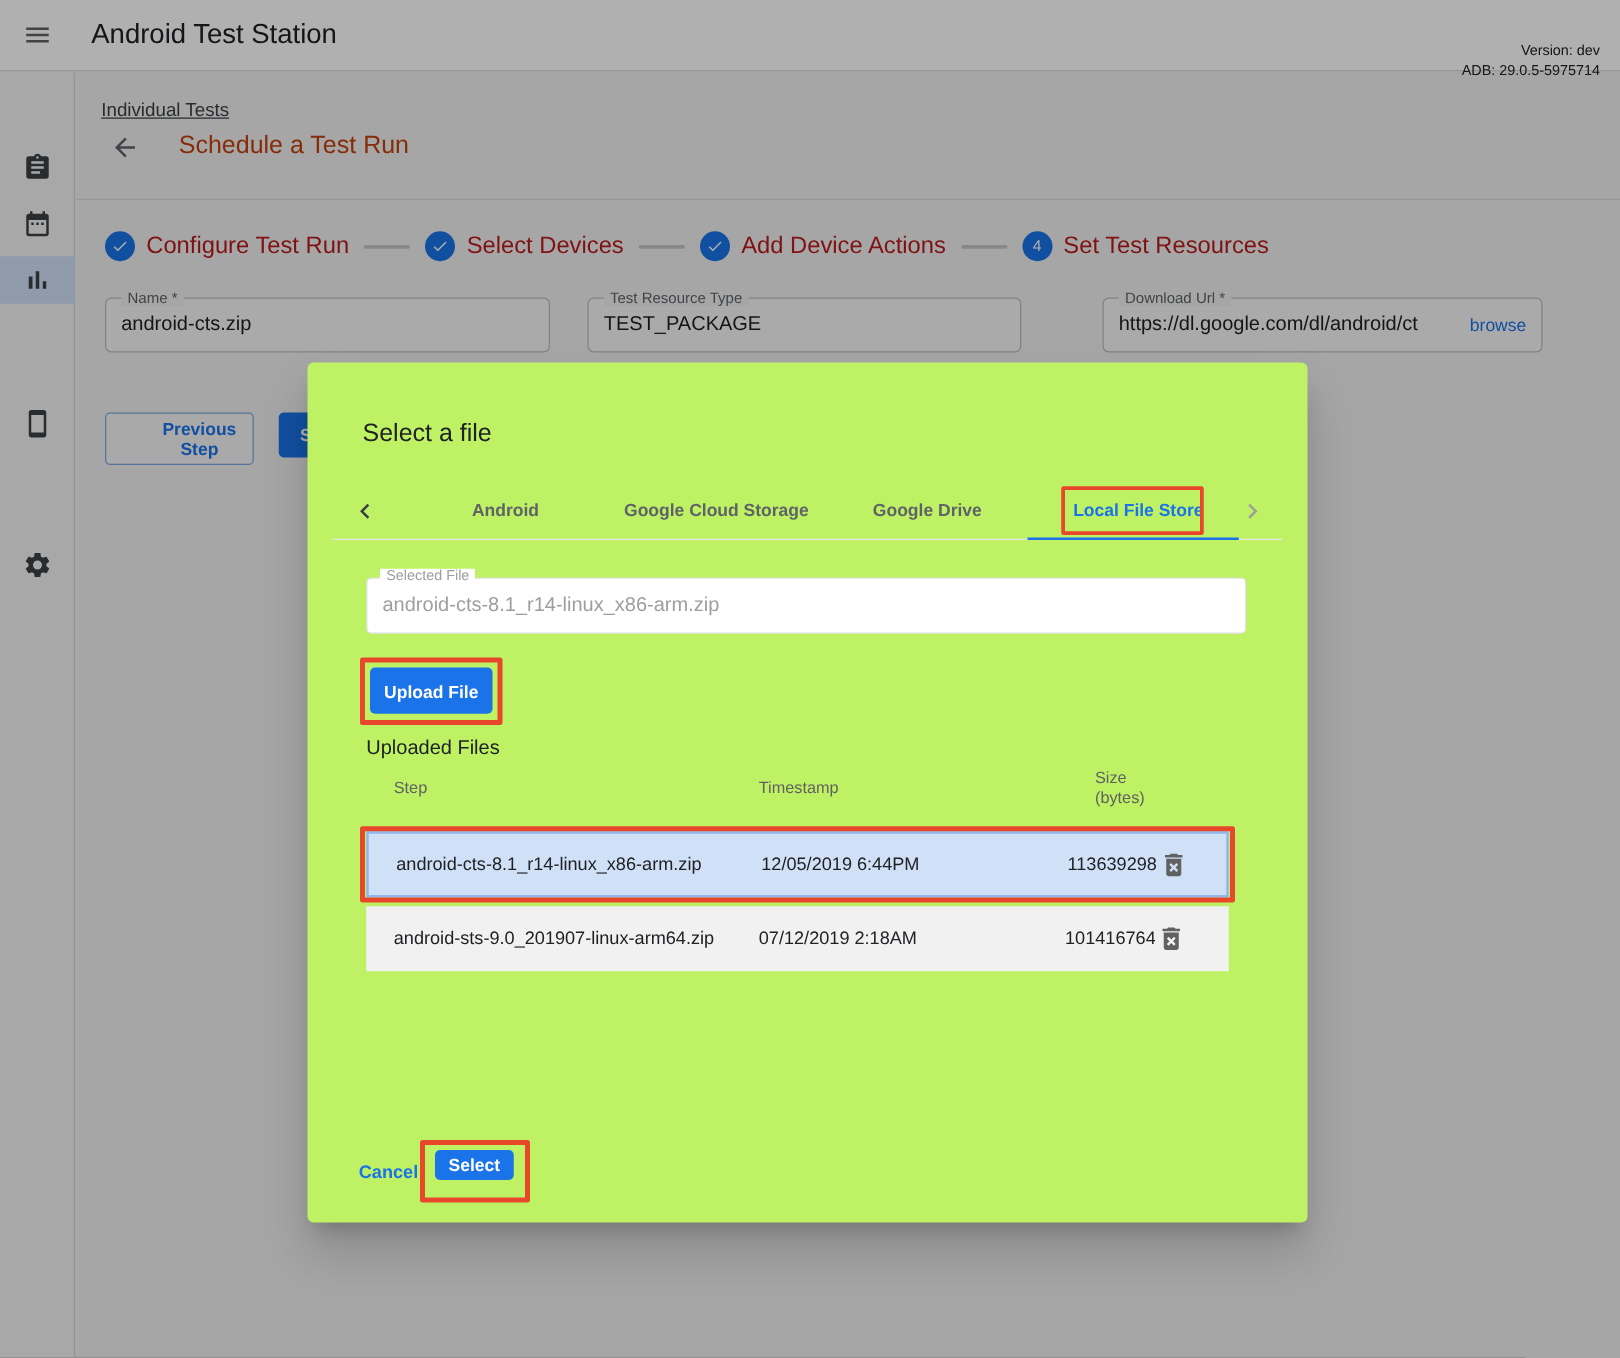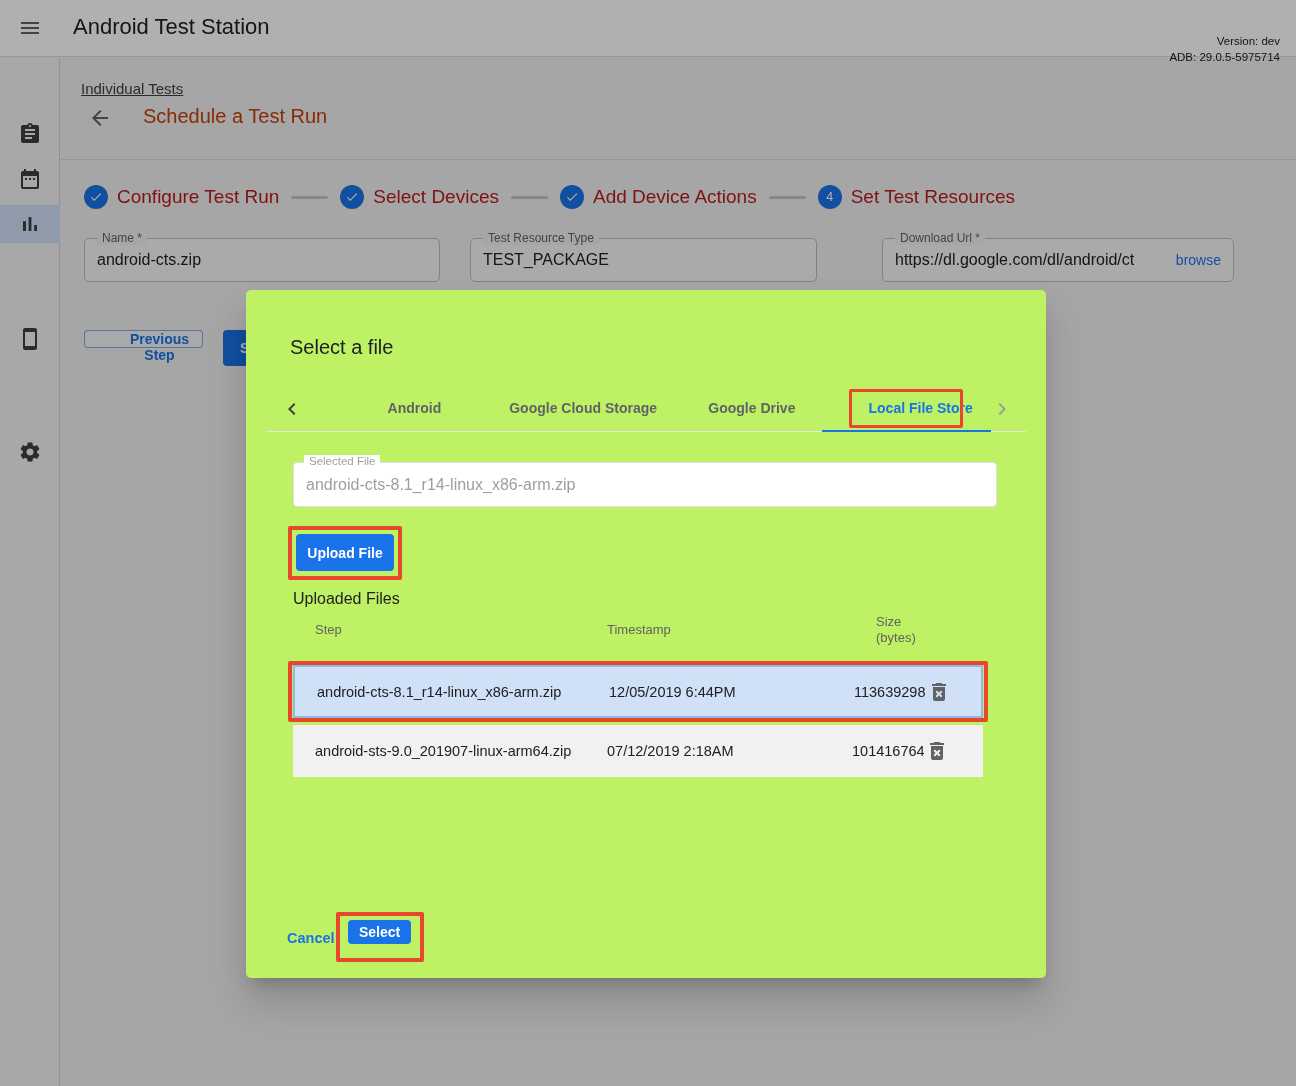--- a/index.html
+++ b/index.html
@@ -56,21 +56,21 @@
   .field-value { font-size:16px; color:#202124; line-height:42px; padding:0 12px;
                  white-space:nowrap; overflow:hidden; }
   .field-name { left:23px; width:356px; }
   .field-type { left:409px; width:347px; }
   .field-url  { left:777px; width:352px;margin-left:44px; }
   .field-url .field-value { width:272px; }
   .browse-link { position:absolute; right:12px; top:0; line-height:42px;
                  font-size:14px; color:#1a73e8; cursor:pointer; background:none; border:none; }
 
   
-  .prev-btn { position:absolute; left:23px; top:272px; width:119px; height:18px;
+  .prev-btn { position:absolute; left:23px; top:272px; width:119px; height:42px;
               border:1px solid rgba(25,103,210,.55); border-radius:4px;
               background:#f5f5f5; color:#1a73e8; font-size:14px; font-weight:bold;
               font-family:inherit; cursor:pointer;padding-left:32px; }
   .next-btn-stub { position:absolute; left:162px; top:272px; width:90px; height:36px;
                    background:#1a73e8; border:none; border-radius:4px; color:#fff;
                    font-size:14px; font-weight:bold; font-family:inherit;
                    text-align:left; padding-left:17px; cursor:pointer; }
 
   
   .overlay { position:absolute; left:0; top:0; width:1296px; height:1086px;
@@ -80,21 +80,21 @@
             box-shadow:0 11px 15px -7px rgba(0,0,0,.2), 0 24px 38px 3px rgba(0,0,0,.14); }
   .dialog-title { position:absolute; left:44px; top:46px; font-size:20px; color:#202124; }
 
   
   .tabbar { position:absolute; left:20px; top:95px; width:760px; height:47px;
             border-bottom:1px solid #e6e6e6; }
   .tab-chevron { position:absolute; top:12px; width:24px; height:24px;
                  background:none; border:none; cursor:pointer; }
   .tab-chevron.left  { left:14px; color:#3c4043; }
   .tab-chevron.right { right:12px; color:#9e9e9e; }
-  .tabs { position:absolute; left:64px; top:0; width:675px; height:46px; display:flex; }
+  .tabs { position:absolute; left:54px; top:0; width:675px; height:46px; display:flex; }
   .tab { flex:1 1 0; display:flex; align-items:center; justify-content:center;
          font-size:14px; font-weight:bold; color:#5f6368; cursor:pointer;
          background:none; border:none; font-family:inherit; white-space:nowrap; }
   .tab.active { color:#1a73e8; }
   .tab-underline { position:absolute; left:556px; bottom:-1px; width:169px; height:2px;
                    background:#1a73e8; }
 
   
   .sel-field { position:absolute; left:47px; top:172px; width:704px; height:45px;
                border:1px solid #e0e0e0; border-radius:4px; background:#fff; }

